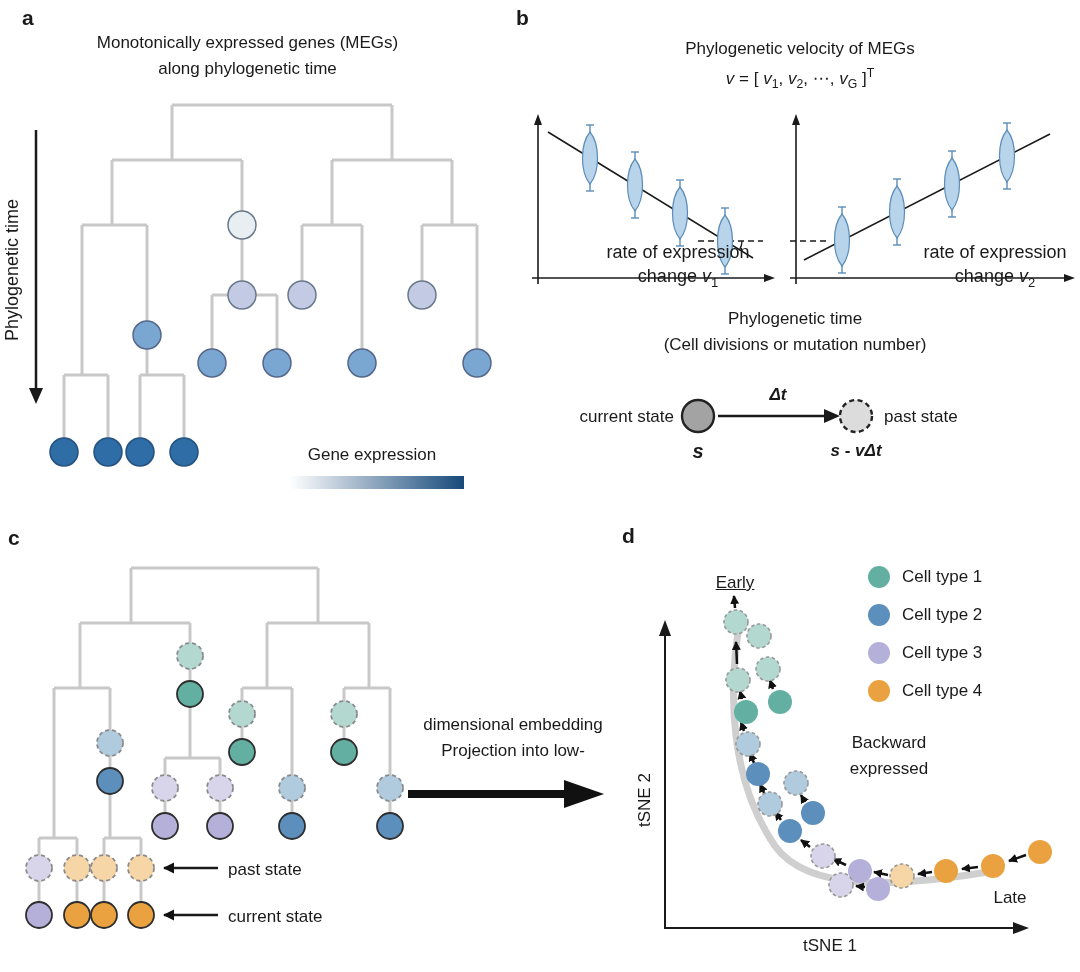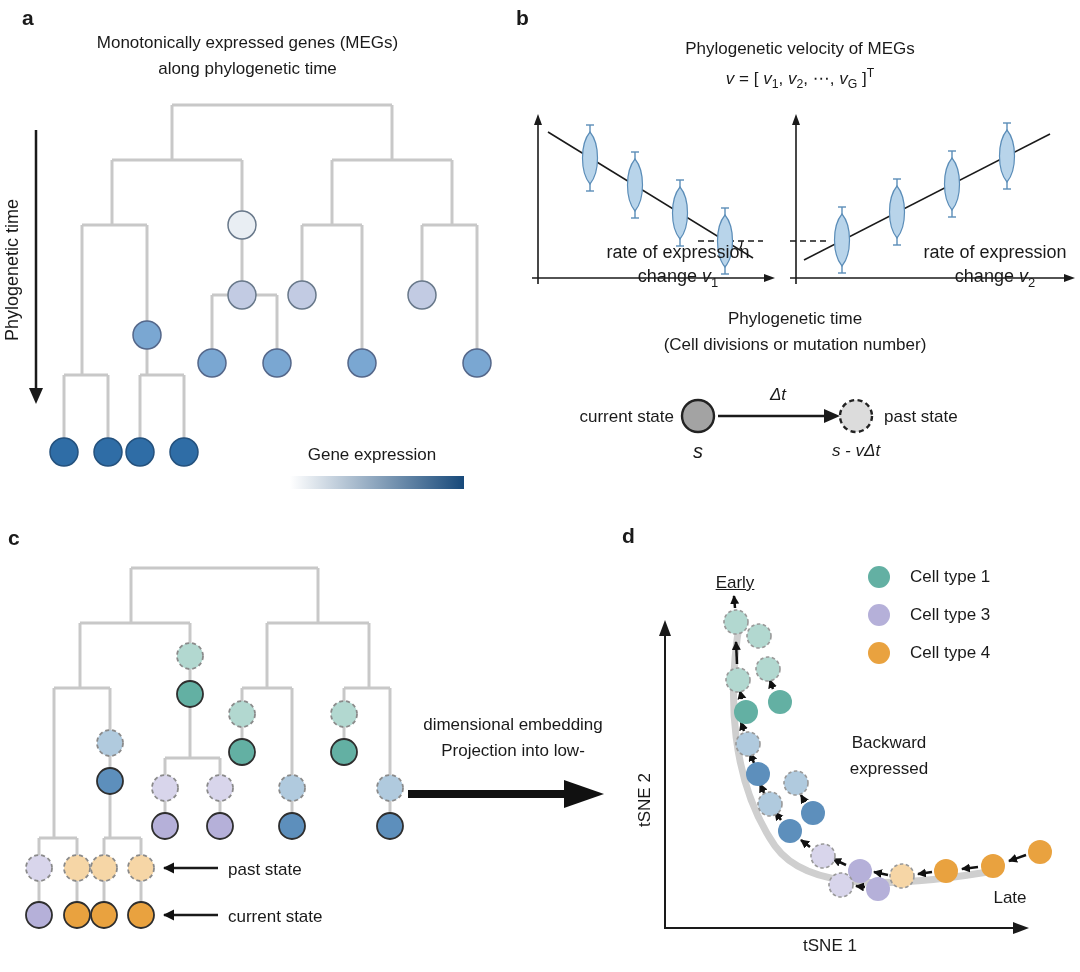--- a/index.html
+++ b/index.html
@@ -6,21 +6,21 @@
   .page{position:relative;width:1080px;height:972px;background:#ffffff;
         font-family:"Liberation Sans",sans-serif;color:#1a1a1a;overflow:hidden;}
   .abs{position:absolute;}
   .pl{font-size:21px;font-weight:bold;}
   .t19{font-size:17px;line-height:26px;}
   .t18{font-size:18px;line-height:24px;}
   .center{text-align:center;}
   .right{text-align:right;}
   .vlabel{writing-mode:vertical-rl;transform:rotate(180deg);text-align:center;}
   .it{font-style:italic;}
-  .bi{font-style:italic;font-weight:normal;}
+  .bi{font-style:italic;font-weight:bold;}
   sub{font-size:0.72em;}
   sup{font-size:0.72em;}
   .br{stroke:var(--branch);stroke-width:3;fill:none;}
   .ink{stroke:#1a1a1a;fill:none;}
   .na-lt{fill:var(--expr-lightest);stroke:#68788a;stroke-width:1.5;}
   .na-p{fill:var(--expr-light);stroke:#68788a;stroke-width:1.5;}
   .na-m{fill:var(--expr-medium);stroke:#54678a;stroke-width:1.5;}
   .na-d{fill:var(--expr-dark);stroke:#24517d;stroke-width:1.5;}
   .nc{stroke:#2e2e2e;stroke-width:1.8;}
   .ncd{stroke:#8a8a8a;stroke-width:1.8;stroke-dasharray:4 3;}
@@ -28,21 +28,21 @@
   .f-blue{fill:var(--blue);} .f-blue-f{fill:var(--blue-faded);}
   .f-lav{fill:var(--lavender);} .f-lav-f{fill:var(--lavender-faded);}
   .f-org{fill:var(--orange);} .f-org-f{fill:var(--orange-faded);}
   .dd{stroke:none;}
   .ddd{stroke:#999;stroke-width:1.6;stroke-dasharray:3.5 2.5;}
   .violin{fill:var(--violin-fill);stroke:var(--violin-stroke);stroke-width:1.2;}
   .whisk{stroke:var(--violin-stroke);stroke-width:1.4;}
   .trend{stroke:#1a1a1a;stroke-width:1.6;fill:none;}
   .slope-dash{stroke:#1a1a1a;stroke-width:1.4;stroke-dasharray:6 4;fill:none;}
   .gradbar{background:linear-gradient(to right,#ffffff,var(--expr-gradient-end));}
-  .legend-row{display:flex;align-items:center;gap:18px;height:38px;}
+  .legend-row{display:flex;align-items:center;gap:10px;height:38px;}
 </style>
 </head>
 <body>
 
 <div class="page">
 
   <div class="abs pl" style="left:22px;top:6px;">a</div>
 
   <div class="abs t19 center" style="left:25px;top:30px;width:445px;">
     <div>Monotonically expressed genes (MEGs)</div>
@@ -350,20 +350,26 @@
 
   <div class="abs" style="left:868px;top:558px;">
     <div class="legend-row">
       <svg width="24" height="24">
           <circle cx="11" cy="12" r="11" fill="#63b0a3"></circle>
         </svg>
       <span class="t19">Cell type 1</span>
     </div>
     <div class="legend-row">
       <svg width="24" height="24">
+          <circle cx="11" cy="12" r="11" fill="#5d8fbc"></circle>
+        </svg>
+      <span class="t19">Cell type 2</span>
+    </div>
+    <div class="legend-row">
+      <svg width="24" height="24">
           <circle cx="11" cy="12" r="11" fill="#b5b0d9"></circle>
         </svg>
       <span class="t19">Cell type 3</span>
     </div>
     <div class="legend-row">
       <svg width="24" height="24">
           <circle cx="11" cy="12" r="11" fill="#e9a23f"></circle>
         </svg>
       <span class="t19">Cell type 4</span>
     </div>

